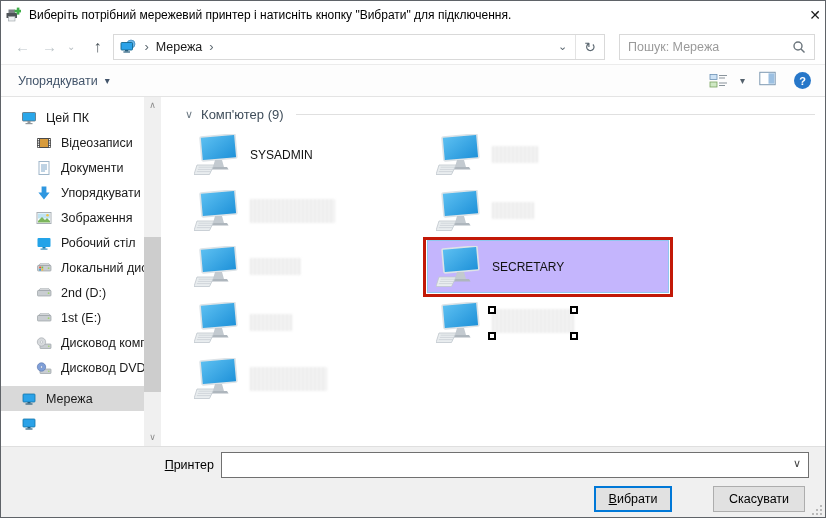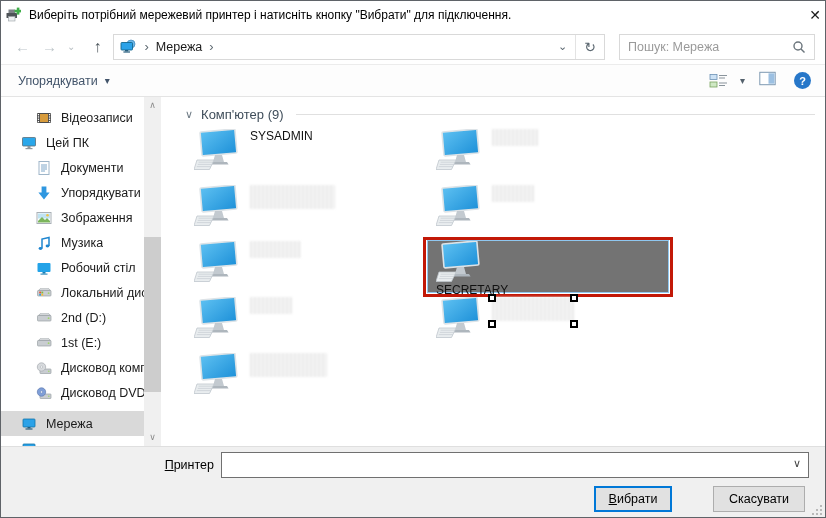--- a/index.html
+++ b/index.html
@@ -116,24 +116,24 @@
   .group-chevron { color: #6d7a84; font-size: 11px; margin-right: 8px; }
   .group-title { font-size: 13px; color: #3f4d5a; white-space: nowrap; }
   .group-rule { flex: 1; height: 1px; background: #e0e0e0; margin: 0 10px 0 12px; }
 
   .items-grid {
     margin-top: 6px;
     display: grid; grid-template-columns: 242px 242px;
     grid-auto-rows: 53px; row-gap: 3px;
   }
   .citem {
-    display: flex; align-items: flex-start; padding-left: 8px;
+    display: flex; align-items: center; padding-left: 8px;
     position: relative; border: 1px solid transparent;
   }
-  .citem.selected { background: #737373; border: 1px solid #8fc7f0; flex-direction: column; }
+  .citem.selected { background: #c4b5fd; border: 1px solid #8fc7f0; }
   .cicon { width: 46px; height: 42px; flex: none; margin-right: 10px; }
   .clabel { font-size: 12px; color: #111; }
   .blur {
     display: inline-block; height: 17px; border-radius: 1px;
     background: repeating-linear-gradient(90deg, #e9e9e9 0 2px, #f7f7f7 2px 4px);
     filter: blur(1.3px);
   }
   .blur.tall { height: 24px; }
   .red-ring {
     position: absolute; left: -5px; right: -5px; top: -4px; bottom: -5px;
@@ -342,55 +342,49 @@
           <rect x="9.5" y="2.3" width="6" height="10.4" fill="#9cc0e2"></rect>
         </svg>
       </span>
       <span class="help-circle">?</span>
     </div>
   </div>
 
   <div class="body">
 
     <div class="sidebar">
+      <div class="side-item">
+        <svg class="sicon" viewBox="0 0 16 16">
+            <use href="#i-pc"></use>
+          </svg>
+        <span class="slabel">Цей ПК</span>
+      </div>
       <div class="side-item lvl1">
         <svg class="sicon" viewBox="0 0 16 16">
             <use href="#i-video"></use>
           </svg>
         <span class="slabel">Відеозаписи</span>
       </div>
-      <div class="side-item">
-        <svg class="sicon" viewBox="0 0 16 16">
-            <use href="#i-pc"></use>
-          </svg>
-        <span class="slabel">Цей ПК</span>
-      </div>
       <div class="side-item lvl1">
         <svg class="sicon" viewBox="0 0 16 16">
             <use href="#i-doc"></use>
           </svg>
         <span class="slabel">Документи</span>
       </div>
       <div class="side-item lvl1">
         <svg class="sicon" viewBox="0 0 16 16">
             <use href="#i-down"></use>
           </svg>
         <span class="slabel">Упорядкувати</span>
       </div>
       <div class="side-item lvl1">
         <svg class="sicon" viewBox="0 0 16 16">
             <use href="#i-pic"></use>
           </svg>
         <span class="slabel">Зображення</span>
-      </div>
-      <div class="side-item lvl1">
-        <svg class="sicon" viewBox="0 0 16 16">
-            <use href="#i-music"></use>
-          </svg>
-        <span class="slabel">Музика</span>
       </div>
       <div class="side-item lvl1">
         <svg class="sicon" viewBox="0 0 16 16">
             <use href="#i-desk"></use>
           </svg>
         <span class="slabel">Робочий стіл</span>
       </div>
       <div class="side-item lvl1">
         <svg class="sicon" viewBox="0 0 16 16">
             <use href="#i-disk"></use>

